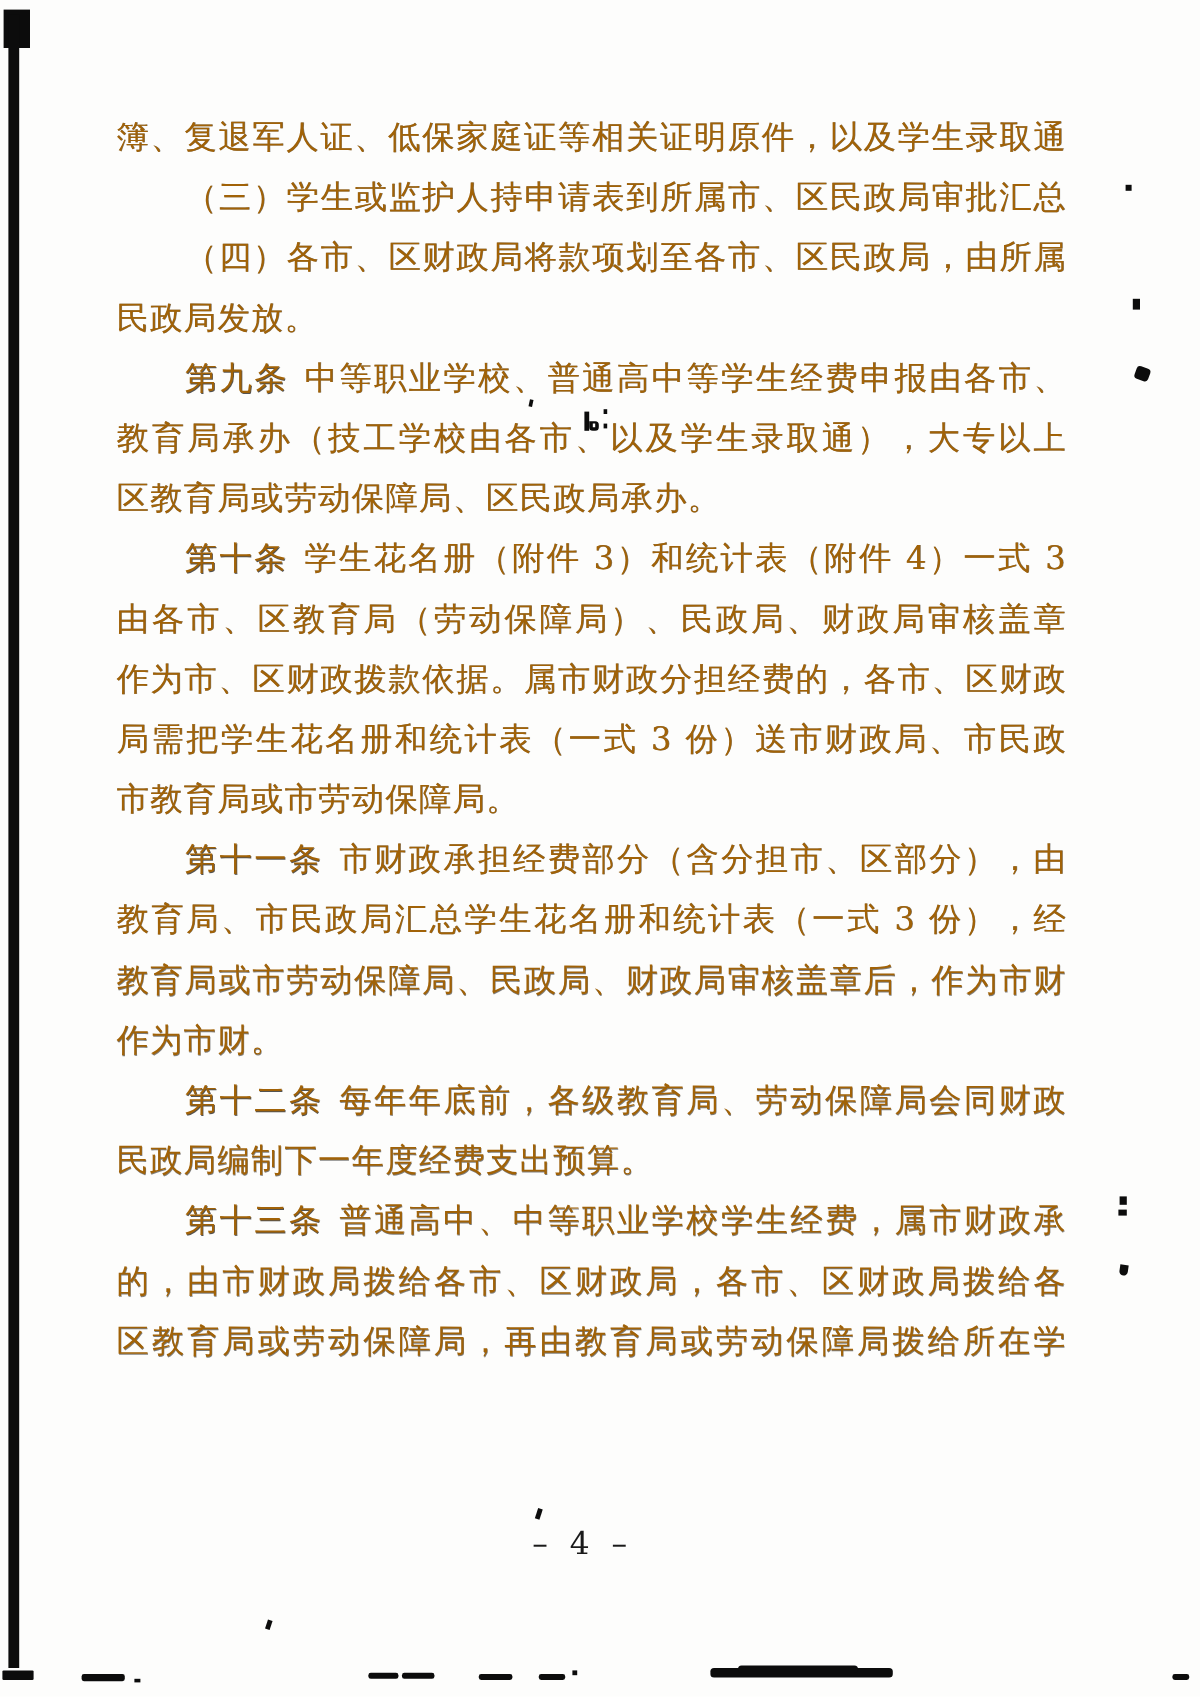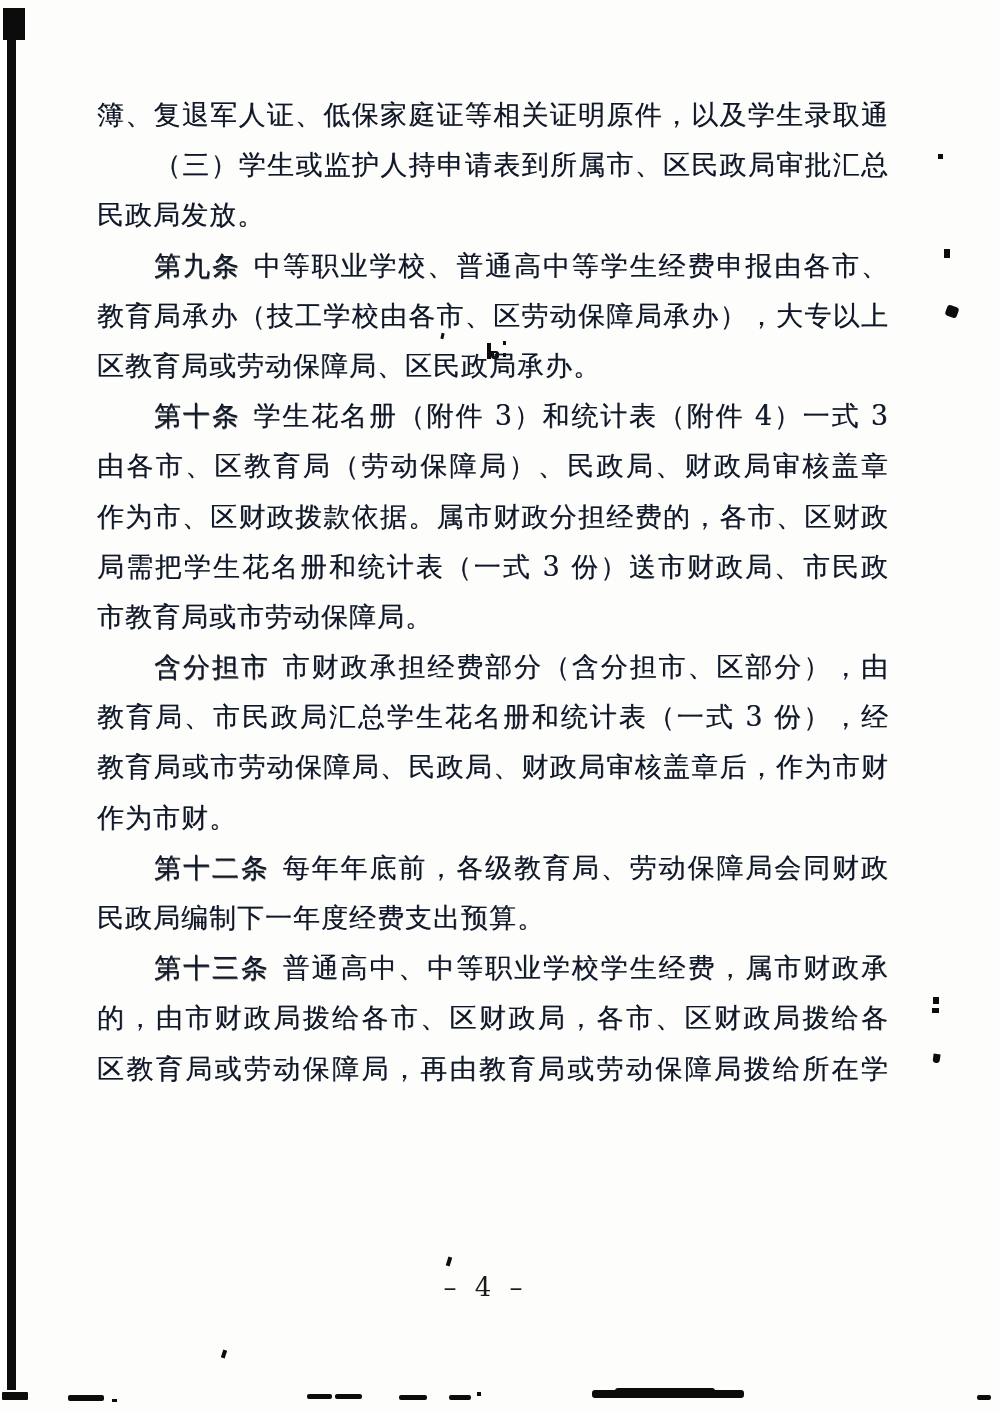--- a/index.html
+++ b/index.html
@@ -21,21 +21,21 @@
     width: 792px;
   }
   .line {
     height: 50.2px;
     line-height: 50.2px;
     font-size: 27px;
     letter-spacing: 1px;
     text-align: justify;
     overflow: hidden;
     white-space: normal;
-    color: #0f172a;
+    color: #a16207;
     text-shadow: 0.4px 0.4px 0 rgba(20,20,20,0.55);
   }
   .line.justify::after { content: ""; display: inline-block; width: 100%; height: 0; }
   .line.indent { text-indent: 57px; }
   .head { font-weight: normal; margin-right: 13px; text-shadow: 0.6px 0.6px 0 rgba(10,10,10,0.7); }
 
   
   .page-number {
     position: absolute;
     left: 0; top: 1272px; width: 966px;
@@ -102,30 +102,31 @@
 <div class="art smudge-5"></div>
 <div class="art smudge-6"></div>
 <div class="art smudge-7"></div>
 <div class="art streak-long"></div>
 <div class="art streak-core"></div>
 <div class="art smudge-8"></div>
 
 <div class="text-block">
   <div class="line justify"><span>簿、复退军人证、低保家庭证等相关证明原件，以及学生录取通</span></div>
   <div class="line indent justify"><span>（三）学生或监护人持申请表到所属市、区民政局审批汇总</span></div>
+  <div class="line indent justify"><span>（四）各市、区财政局将款项划至各市、区民政局，由所属</span></div>
   <div class="line"><span>民政局发放。</span></div>
   <div class="line indent justify"><span class="head">第九条</span><span>中等职业学校、普通高中等学生经费申报由各市、区</span></div>
-  <div class="line justify"><span>教育局承办（技工学校由各市、区劳动保障局承办），大专以上</span></div>
+  <div class="line justify"><span>教育局承办（技工学校由各市、以及学生录取通），大专以上</span></div>
   <div class="line"><span>区教育局或劳动保障局、区民政局承办。</span></div>
   <div class="line indent justify"><span class="head">第十条</span><span>学生花名册（附件 3）和统计表（附件 4）一式 3 份，</span></div>
   <div class="line justify"><span>由各市、区教育局（劳动保障局）、民政局、财政局审核盖章后，</span></div>
   <div class="line justify"><span>作为市、区财政拨款依据。属市财政分担经费的，各市、区财政</span></div>
   <div class="line justify"><span>局需把学生花名册和统计表（一式 3 份）送市财政局、市民政局、</span></div>
   <div class="line"><span>市教育局或市劳动保障局。</span></div>
-  <div class="line indent justify"><span class="head">含分担市</span><span>市财政承担经费部分（含分担市、区部分），由市</span></div>
+  <div class="line indent justify"><span class="head">第十一条</span><span>市财政承担经费部分（含分担市、区部分），由市</span></div>
   <div class="line justify"><span>教育局、市民政局汇总学生花名册和统计表（一式 3 份），经市</span></div>
   <div class="line justify"><span>教育局或市劳动保障局、民政局、财政局审核盖章后，作为市财</span></div>
   <div class="line"><span>作为市财。</span></div>
   <div class="line indent justify"><span class="head">第十二条</span><span>每年年底前，各级教育局、劳动保障局会同财政局、</span></div>
   <div class="line"><span>民政局编制下一年度经费支出预算。</span></div>
   <div class="line indent justify"><span class="head">第十三条</span><span>普通高中、中等职业学校学生经费，属市财政承担</span></div>
   <div class="line justify"><span>的，由市财政局拨给各市、区财政局，各市、区财政局拨给各市、</span></div>
   <div class="line justify"><span>区教育局或劳动保障局，再由教育局或劳动保障局拨给所在学校。</span></div>
 </div>
 

